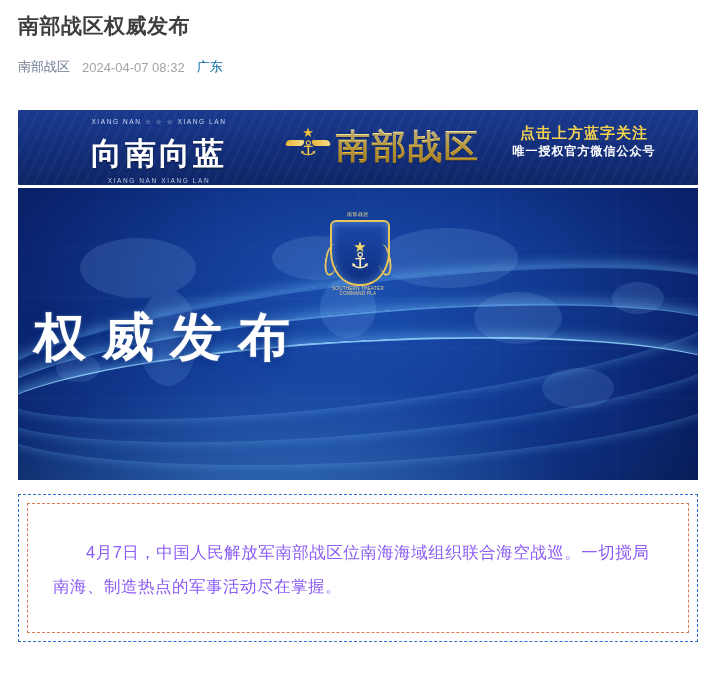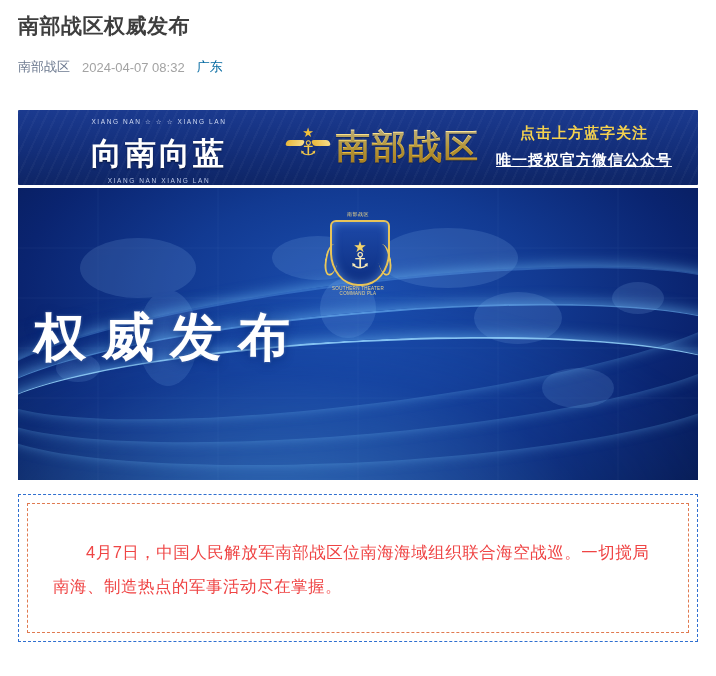--- a/index.html
+++ b/index.html
@@ -158,26 +158,25 @@
     text-align: center;
     width: 200px;
   }
   .banner-right .line1 {
     font-size: 15px;
     font-weight: 700;
     color: #f4d14e;
     letter-spacing: 1px;
   }
   .banner-right .line2 {
-    font-size: 15px;
+    font-size: 12px;
     font-weight: 700;
     color: #ffffff;
     letter-spacing: 1px;
-    margin-top: 8px;
-    text-decoration: underline;
+    margin-top: 0;
   }
 
   
   .hero {
     position: absolute;
     left: 18px;
     top: 188px;
     width: 680px;
     height: 292px;
     overflow: hidden;
@@ -306,21 +305,21 @@
     border: 1px dashed #e07a50;
     box-sizing: border-box;
   }
   .quote-text {
     position: absolute;
     left: 34px;
     right: 34px;
     top: 40px;
     font-size: 16.5px;
     line-height: 34px;
-    color: #ef4444;
+    color: #8b5cf6;
     text-indent: 33px;
     letter-spacing: .5px;
   }
 </style>
 </head>
 <body>
 
 <div class="page">
 
   <div class="article-title">南部战区权威发布</div>

